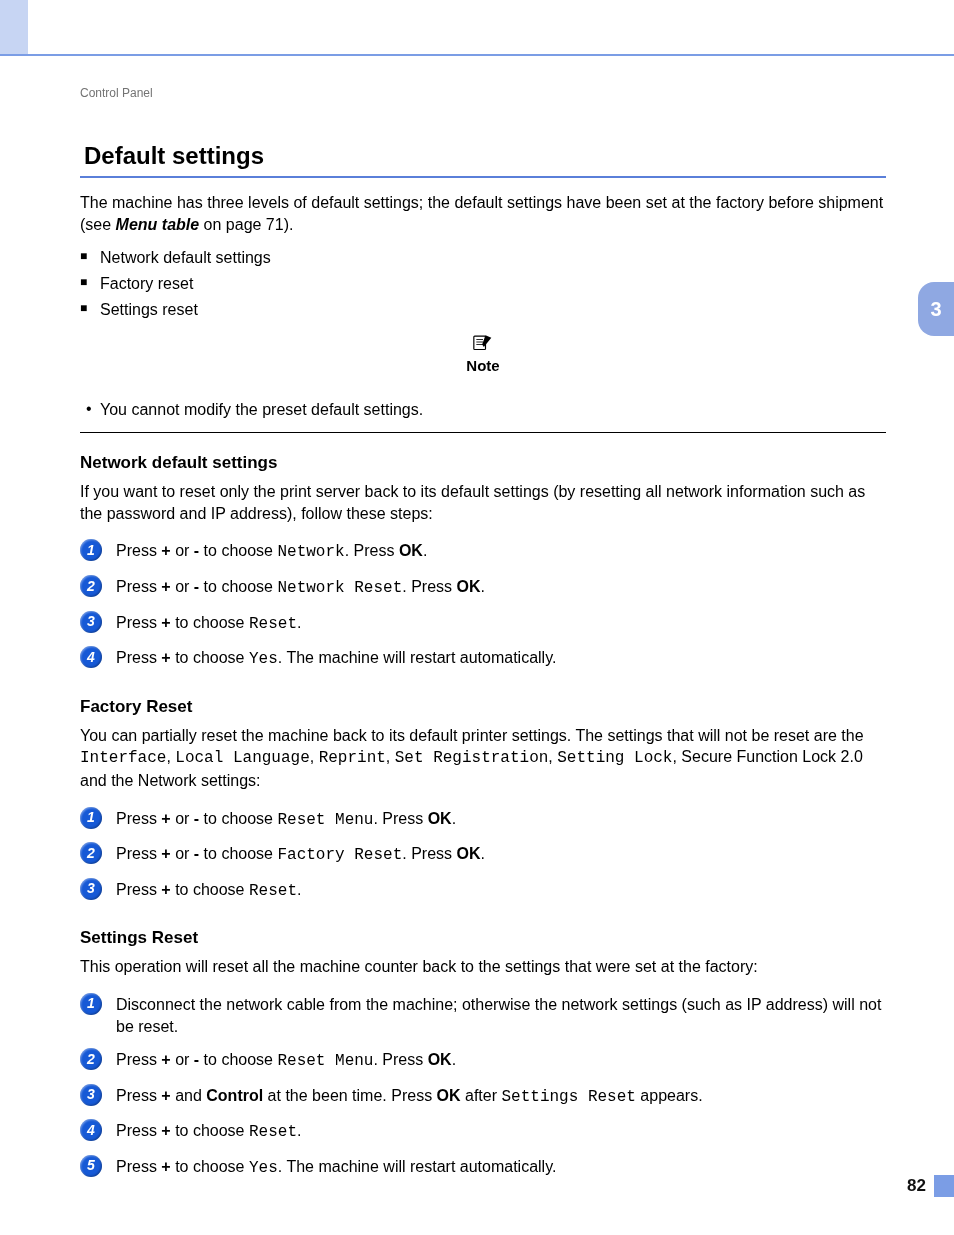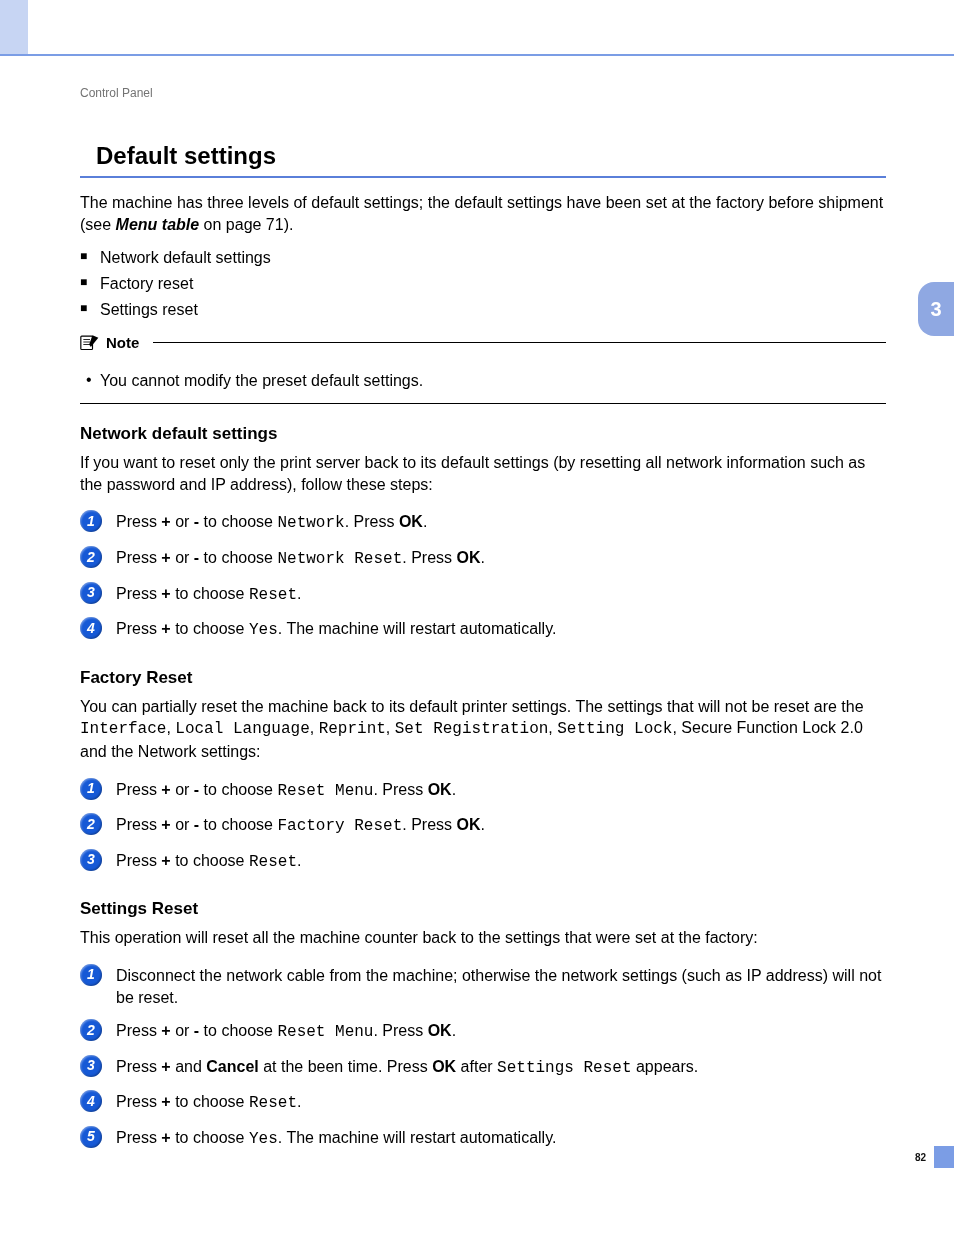--- a/index.html
+++ b/index.html
@@ -38,21 +38,21 @@
   .header-label {
     position: absolute;
     top: 86px;
     left: 80px;
     font-size: 12px;
     color: #737373;
   }
   h1.section-title {
     font-size: 24px;
     font-weight: bold;
-    margin: 0 0 6px 16px;
+    margin: 0 0 6px 4px;
     padding-top: 54px;
   }
   .title-rule {
     height: 2px;
     background: #5a7fd9;
     margin-bottom: 14px;
   }
   p { font-size: 16px; line-height: 1.35; margin: 0 0 10px 0; }
   .italic { font-style: italic; font-weight: bold; }
   ul.square {
@@ -73,20 +73,21 @@
   }
   .note-block {
     margin: 8px 0 18px 0;
   }
   .note-head {
     display: flex;
     align-items: center;
     gap: 6px;
     font-weight: bold;
     font-size: 15px;
+    flex-direction: column;
   }
   .note-head-line {
     flex: 1;
     height: 1px;
     background: #000;
     margin-left: 8px;
   }
   .note-icon {
     width: 20px; height: 18px;
     display: inline-block;
@@ -162,21 +163,21 @@
     justify-content: center;
   }
   .page-num-wrap {
     position: absolute;
     right: 0;
     bottom: 28px;
     display: flex;
     align-items: center;
   }
   .page-num {
-    font-size: 10px;
+    font-size: 17px;
     font-weight: bold;
     color: #111;
     padding-right: 8px;
   }
   .page-num-block {
     width: 20px;
     height: 22px;
     background: #7b9de5;
   }
 </style>
@@ -240,21 +241,21 @@
       <li><span>Press </span><span style="font-weight: bold;">+</span><span> or </span><span style="font-weight: bold;">-</span><span> to choose </span><span class="mono">Reset Menu</span><span>. Press </span><span style="font-weight: bold;">OK</span><span>.</span></li>
       <li><span>Press </span><span style="font-weight: bold;">+</span><span> or </span><span style="font-weight: bold;">-</span><span> to choose </span><span class="mono">Factory Reset</span><span>. Press </span><span style="font-weight: bold;">OK</span><span>.</span></li>
       <li><span>Press </span><span style="font-weight: bold;">+</span><span> to choose </span><span class="mono">Reset</span><span>.</span></li>
     </ol>
 
   <h2 class="sub">Settings Reset</h2>
   <p>This operation will reset all the machine counter back to the settings that were set at the factory:</p>
   <ol class="steps">
       <li><span>Disconnect the network cable from the machine; otherwise the network settings (such as IP address) will not be reset.</span></li>
       <li><span>Press </span><span style="font-weight: bold;">+</span><span> or </span><span style="font-weight: bold;">-</span><span> to choose </span><span class="mono">Reset Menu</span><span>. Press </span><span style="font-weight: bold;">OK</span><span>.</span></li>
-      <li><span>Press </span><span style="font-weight: bold;">+</span><span> and </span><span style="font-weight: bold;">Cancel</span><span> at the been time. Press </span><span style="font-weight: bold;">OK</span><span> after </span><span class="mono">Settings Reset</span><span> appears.</span></li>
+      <li><span>Press </span><span style="font-weight: bold;">+</span><span> and </span><span style="font-weight: bold;">Control</span><span> at the been time. Press </span><span style="font-weight: bold;">OK</span><span> after </span><span class="mono">Settings Reset</span><span> appears.</span></li>
       <li><span>Press </span><span style="font-weight: bold;">+</span><span> to choose </span><span class="mono">Reset</span><span>.</span></li>
       <li><span>Press </span><span style="font-weight: bold;">+</span><span> to choose </span><span class="mono">Yes</span><span>. The machine will restart automatically.</span></li>
     </ol>
 
 </div>
 
 <div class="page-num-wrap">
   <span class="page-num">82</span>
   <span class="page-num-block"></span>
 </div>

